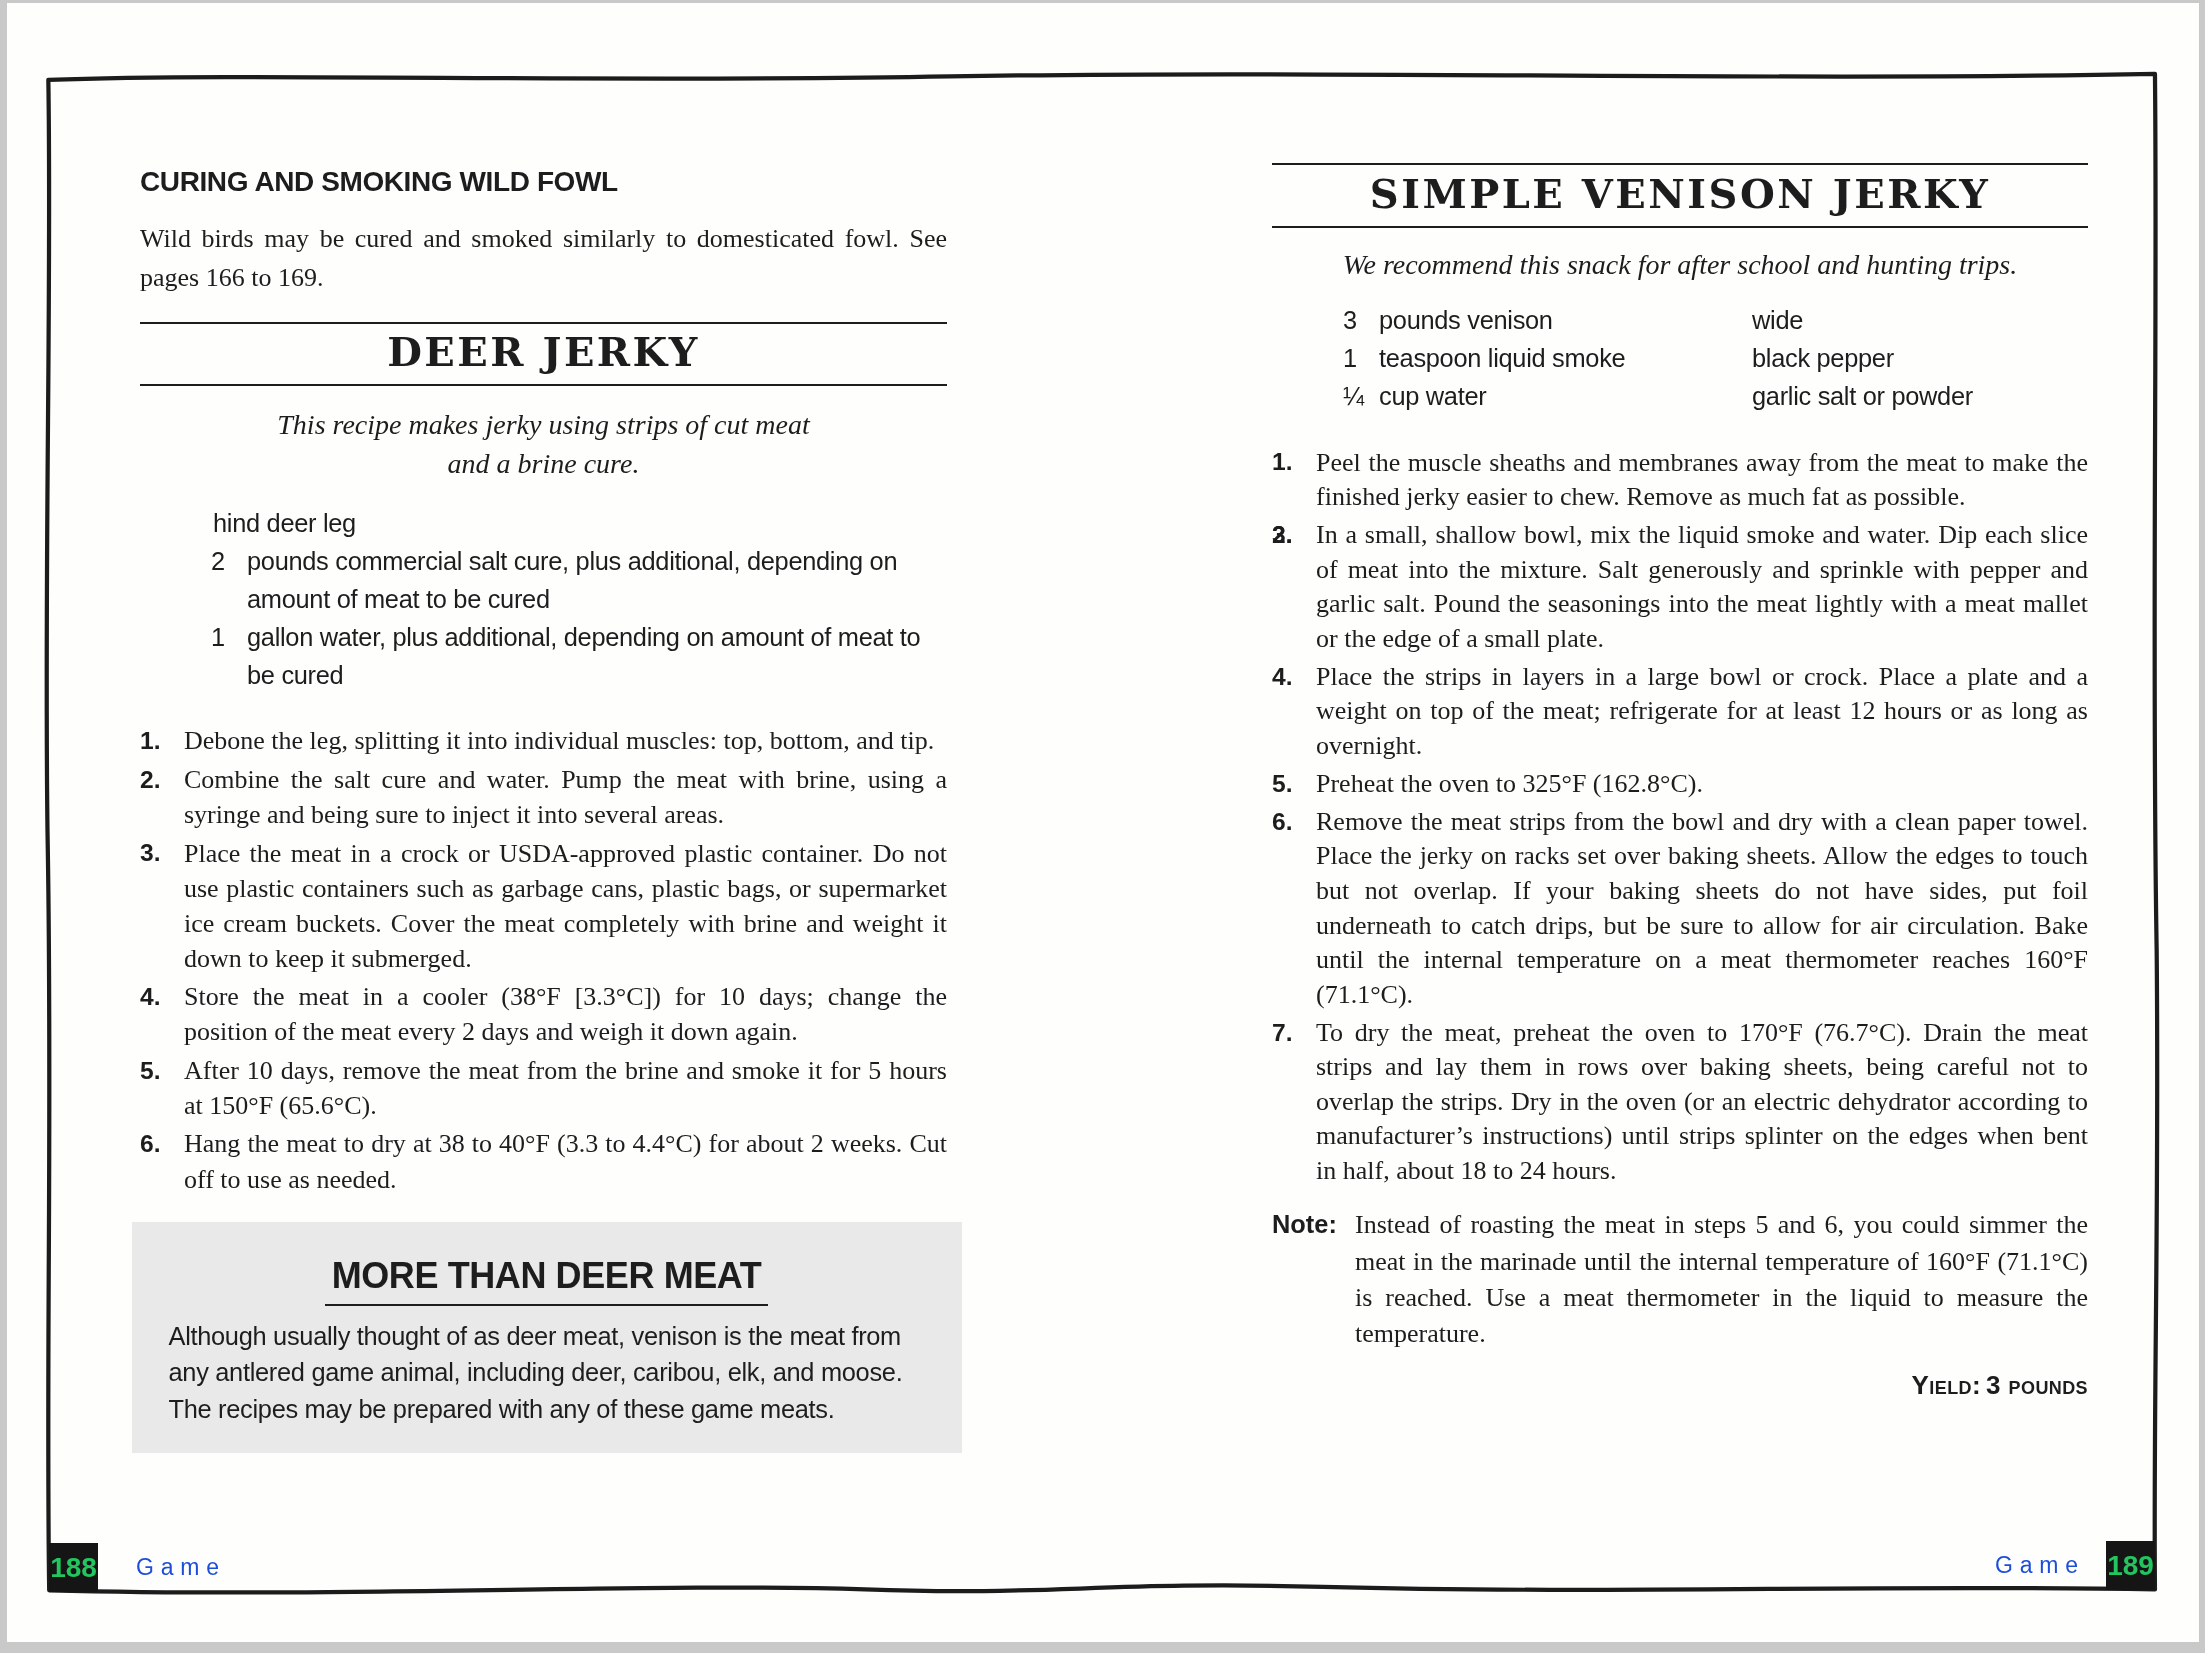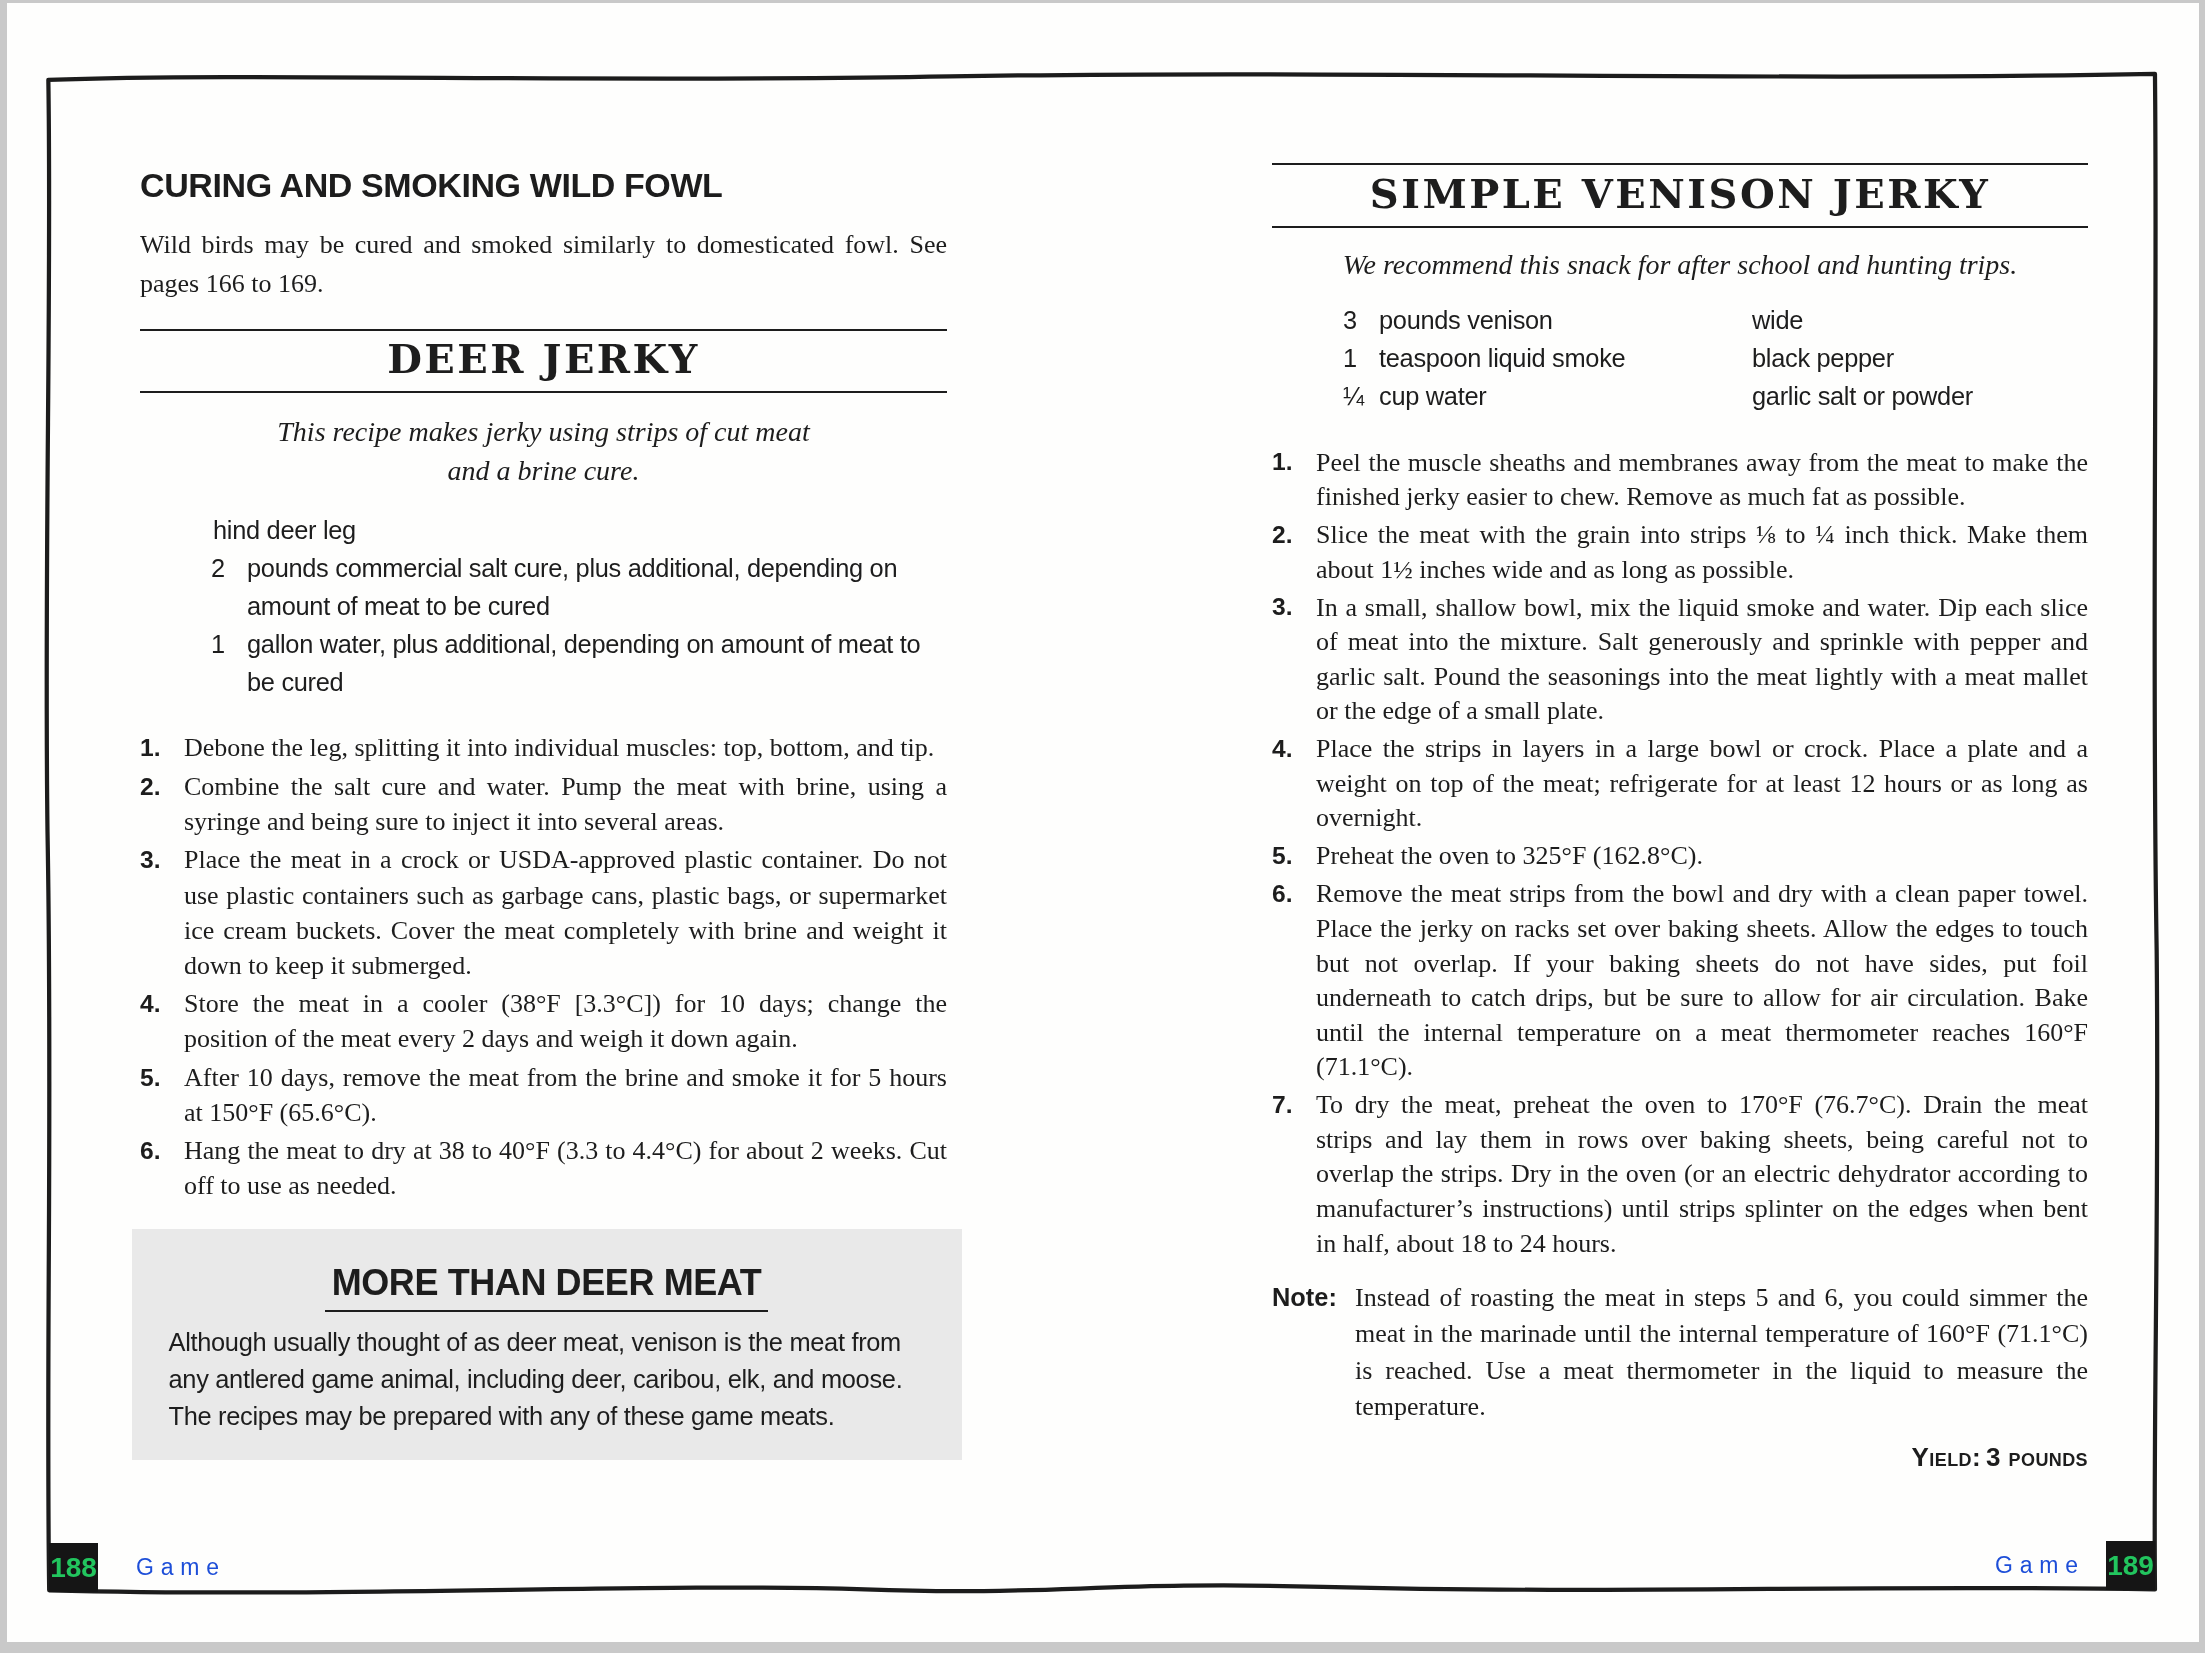--- a/index.html
+++ b/index.html
@@ -13,21 +13,21 @@
     background:#fefefd;
   }
   .border-svg { position:absolute; left:0; top:0; width:2205px; height:1654px; }
 
   .col { position:absolute; }
   #col-left  { left:140px; top:166px; width:807px; }
   #col-right { left:1272px; top:163px; width:816px; }
 
   .section-heading {
     font-family:"Liberation Sans", sans-serif; font-weight:bold;
-    font-size:34px; line-height:1.15; letter-spacing:-0.4px;
+    font-size:28px; line-height:1.15; letter-spacing:-0.4px;
     margin:0 0 20.4px 0;
   }
   .serif-par {
     font-family:"Liberation Serif", serif; font-size:26px; line-height:1.5;
     text-align:justify; margin:0 0 25.4px 0;
   }
 
   .title-block {
     border-top:2.5px solid #1d1d1d; border-bottom:2.5px solid #1d1d1d;
     padding:8.5px 0 12px 0; margin:0 0 18.7px 0;
@@ -226,21 +226,20 @@
       </div>
     </div>
 
     <div class="steps">
       <div class="step">
         <span class="step-num">1.</span>
         <span class="step-text">Peel the muscle sheaths and membranes away from the meat to make the finished jerky easier to chew. Remove as much fat as possible.</span>
       </div>
       <div class="step">
         <span class="step-num">2.</span>
-        <span class="step-text">Slice the meat with the grain into strips ⅛ to ¼ inch thick. Make them about 1½ inches wide and as long as possible.</span>
       </div>
       <div class="step">
         <span class="step-num">3.</span>
         <span class="step-text">In a small, shallow bowl, mix the liquid smoke and water. Dip each slice of meat into the mixture. Salt generously and sprinkle with pepper and garlic salt. Pound the seasonings into the meat lightly with a meat mallet or the edge of a small plate.</span>
       </div>
       <div class="step">
         <span class="step-num">4.</span>
         <span class="step-text">Place the strips in layers in a large bowl or crock. Place a plate and a weight on top of the meat; refrigerate for at least 12 hours or as long as overnight.</span>
       </div>
       <div class="step">

